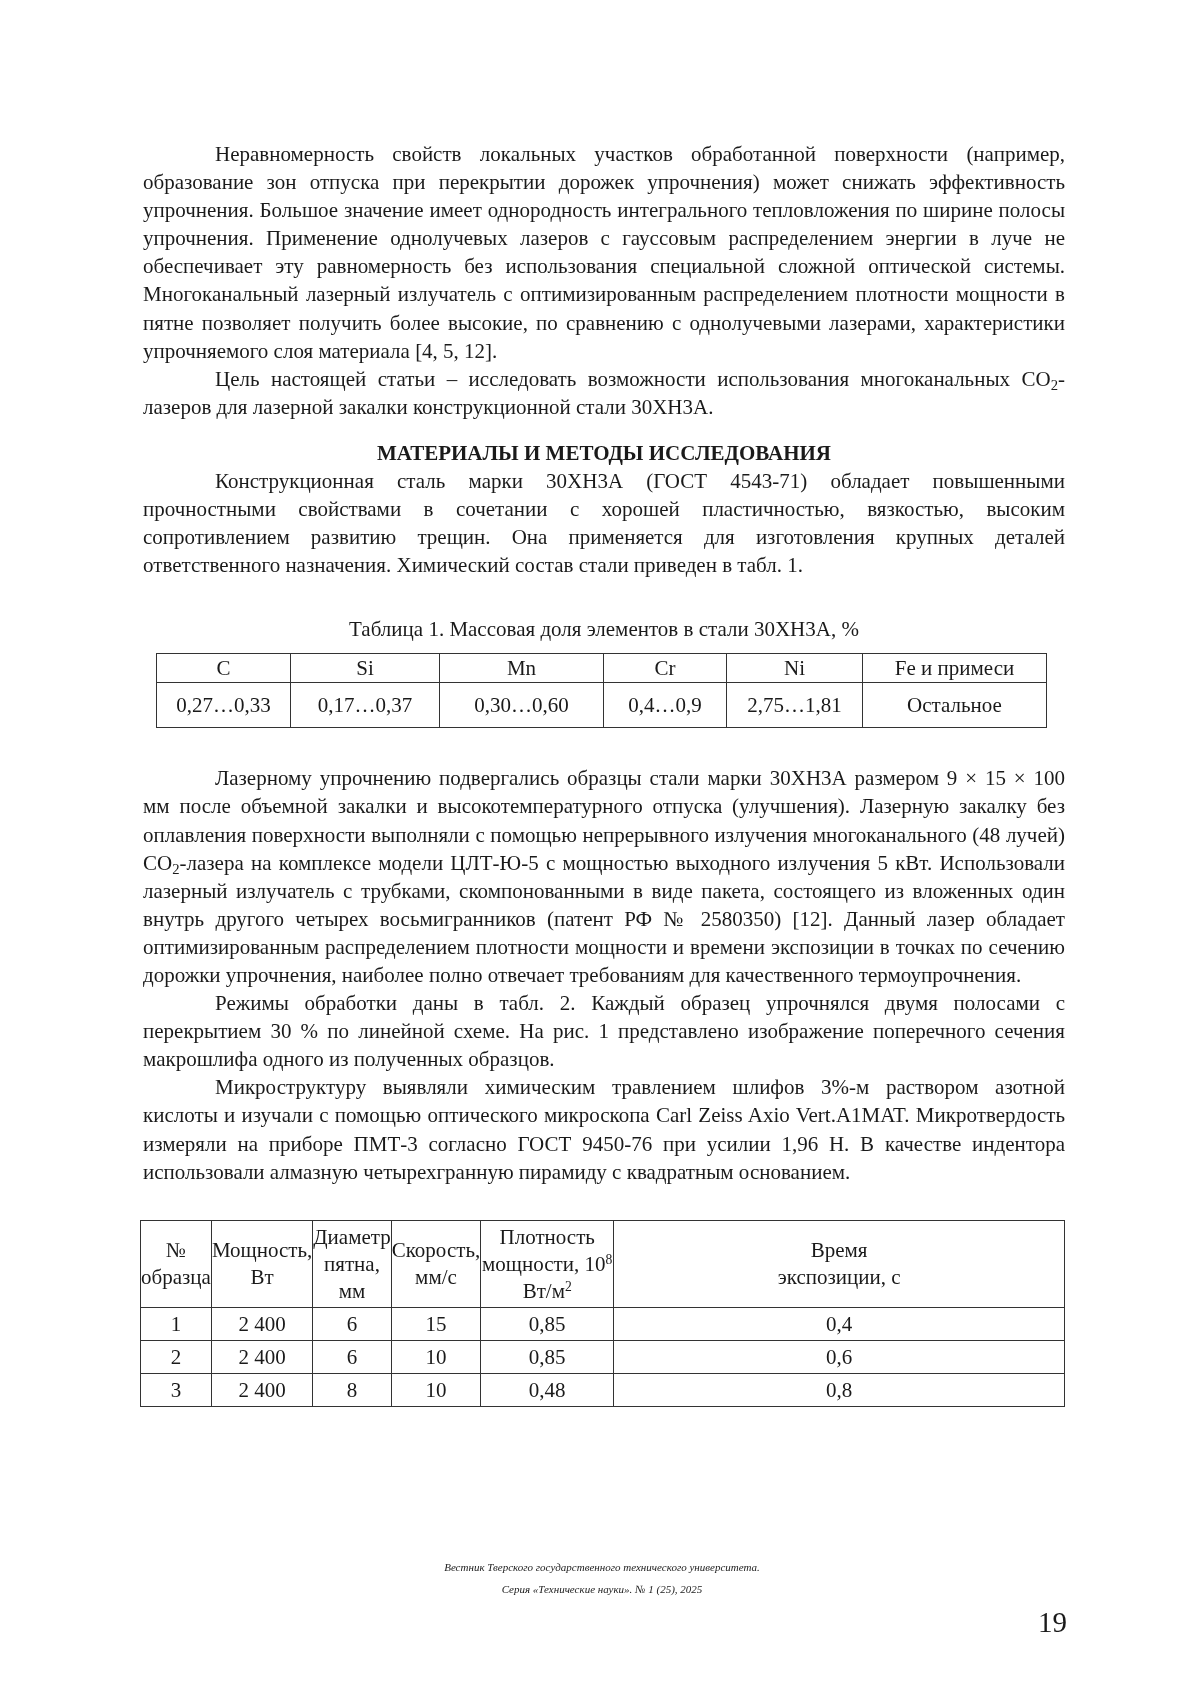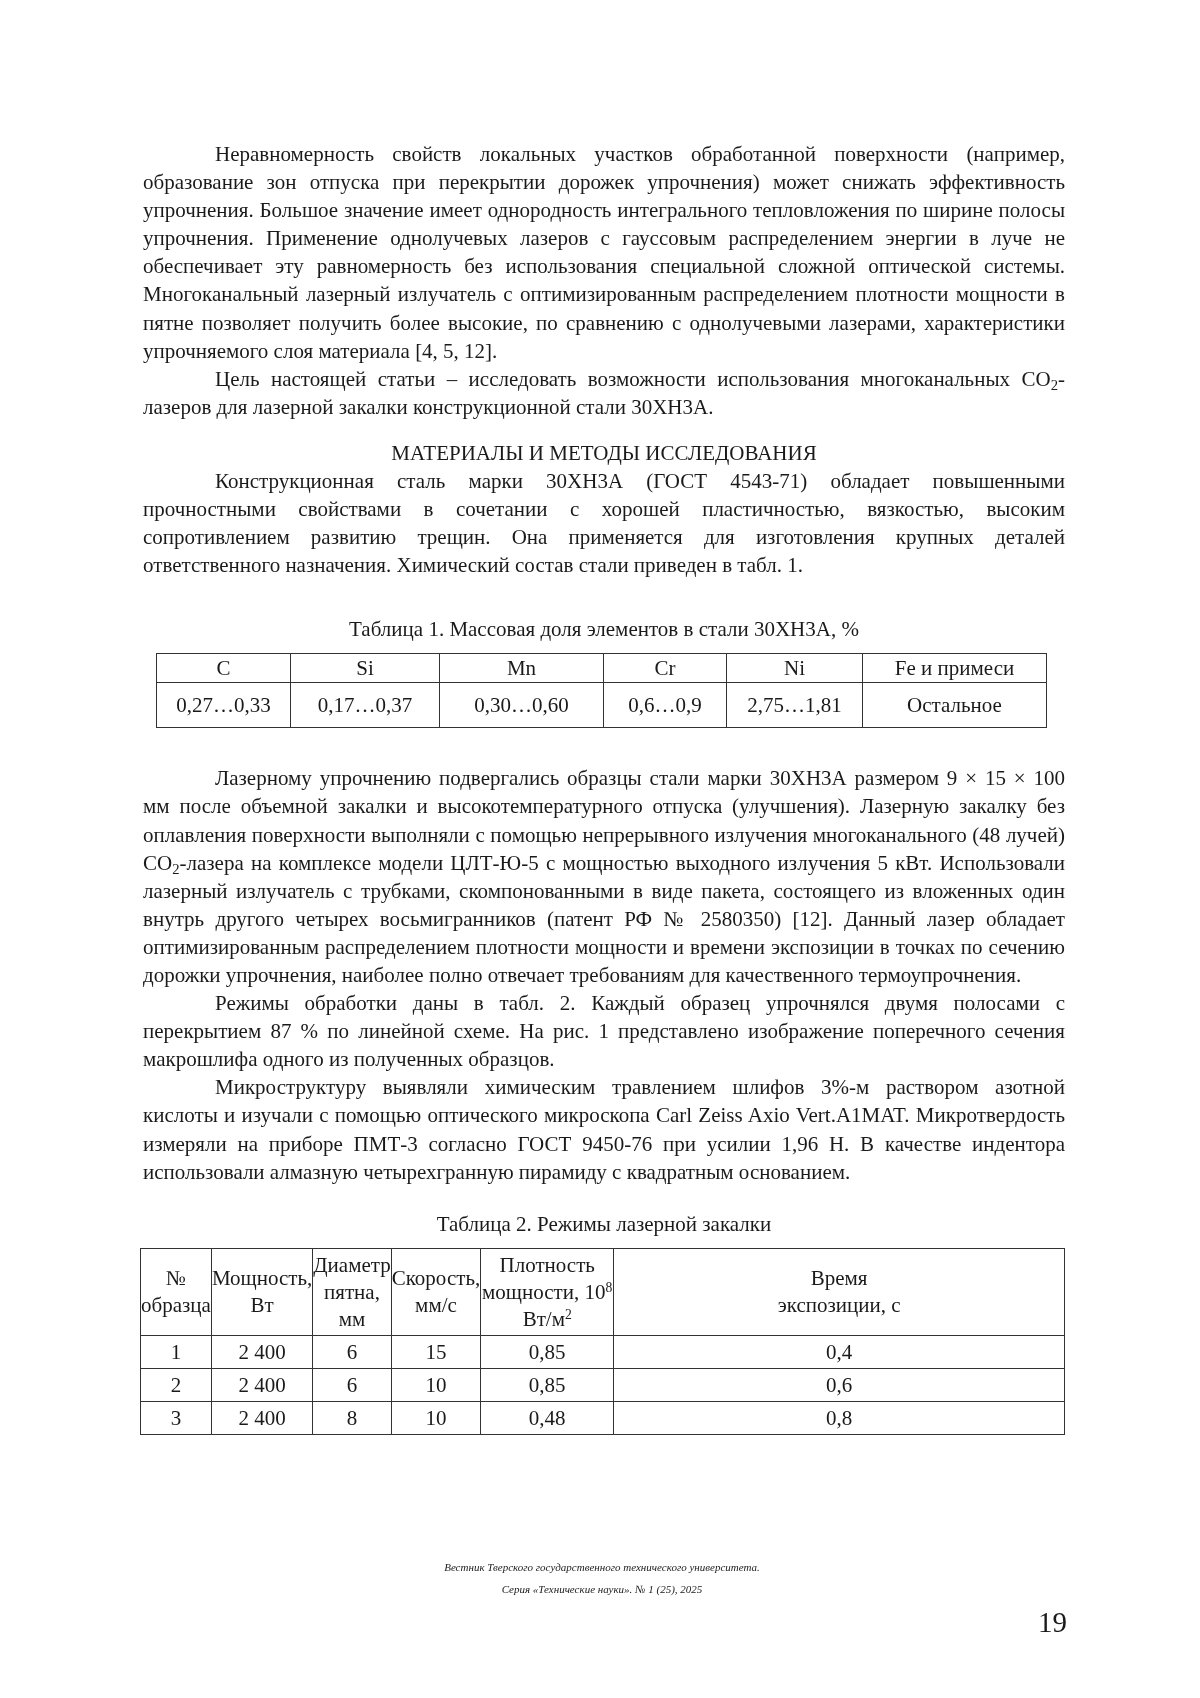--- a/index.html
+++ b/index.html
@@ -8,21 +8,21 @@
       font-family: "Liberation Serif", "DejaVu Serif", serif;
       color: #1a1a1a;
     }
     .page { position: absolute; left: 143px; top: 140px; width: 922px; }
     p.par {
       margin: 0; font-size: 21px; line-height: 28.1px;
       text-align: justify; text-indent: 72px; hyphens: manual;
     }
     h2.section {
       margin: 18px 0 0 0; font-size: 21px; line-height: 28px;
-      font-weight: normal; text-align: center;
+      font-weight: bold; text-align: center;
     }
     .caption {
       font-size: 21px; line-height: 28px; text-align: center;
     }
     .cap1 { margin-top: 36px; }
     table {
       border-collapse: collapse; font-size: 21px; color: #1a1a1a;
       font-family: "Liberation Serif", "DejaVu Serif", serif;
     }
     table td, table th {
@@ -68,34 +68,33 @@
       <th style="width:148px">Si</th>
       <th style="width:163px">Mn</th>
       <th style="width:122px">Cr</th>
       <th style="width:135px">Ni</th>
       <th>Fe и примеси</th>
     </tr>
     <tr>
       <td>0,27…0,33</td>
       <td>0,17…0,37</td>
       <td>0,30…0,60</td>
-      <td>0,6…0,9</td>
+      <td>0,4…0,9</td>
       <td>2,75…1,81</td>
       <td>Остальное</td>
     </tr>
   </tbody>
     </table>
 
   <div class="gap1"></div>
   <p class="par"><span>Лазерному упрочнению подвергались образцы стали марки 30ХН3А размером 9 × 15 × 100 мм после объемной закалки и высокотемпературного отпуска (улучшения). Лазерную закалку без оплавления поверхности выполняли с помощью непрерывного излучения многоканального (48 лучей) CO</span><sub>2</sub><span>-лазера на комплексе модели ЦЛТ-Ю-5 с мощностью выходного излучения 5 кВт. Использовали лазерный излучатель с трубками, скомпонованными в виде пакета, состоящего из вложенных один внутрь другого четырех восьмигранников (патент РФ № 2580350) [12]. Данный лазер обладает оптимизированным распределением плотности мощности и времени экспозиции в точках по сечению дорожки упрочнения, наиболее полно отвечает требованиям для качественного термоупрочнения.</span></p>
-  <p class="par">Режимы обработки даны в табл. 2. Каждый образец упрочнялся двумя полосами с перекрытием 87 % по линейной схеме. На рис. 1 представлено изображение поперечного сечения макрошлифа одного из полученных образцов.</p>
+  <p class="par">Режимы обработки даны в табл. 2. Каждый образец упрочнялся двумя полосами с перекрытием 30 % по линейной схеме. На рис. 1 представлено изображение поперечного сечения макрошлифа одного из полученных образцов.</p>
   <p class="par">Микроструктуру выявляли химическим травлением шлифов 3%-м раствором азотной кислоты и изучали с помощью оптического микроскопа Carl Zeiss Axio Vert.A1MAT. Микротвердость измеряли на приборе ПМТ-3 согласно ГОСТ 9450-76 при усилии 1,96 Н. В качестве индентора использовали алмазную четырехгранную пирамиду с квадратным основанием.</p>
 
   <div class="gap2"></div>
-  <div class="caption">Таблица 2. Режимы лазерной закалки</div>
   <table class="t2">
     <tbody>
         <tr>
       <th style="width:58px">
             <div>№</div>
             <div>образца</div>
           </th>
       <th style="width:73px">
             <div>Мощность,</div>
             <div>Вт</div>

